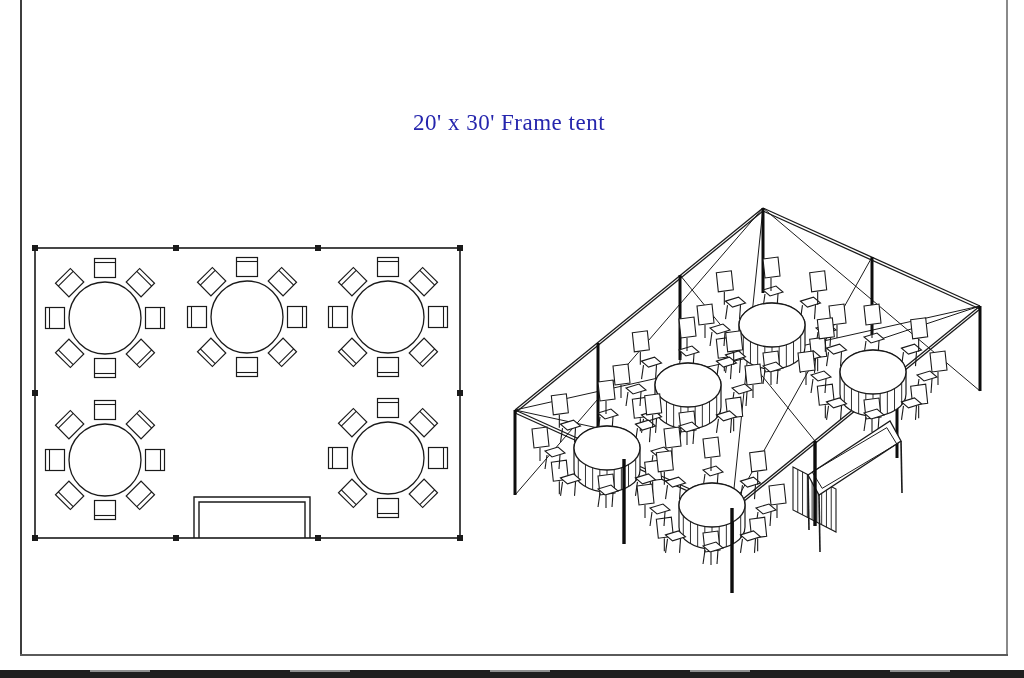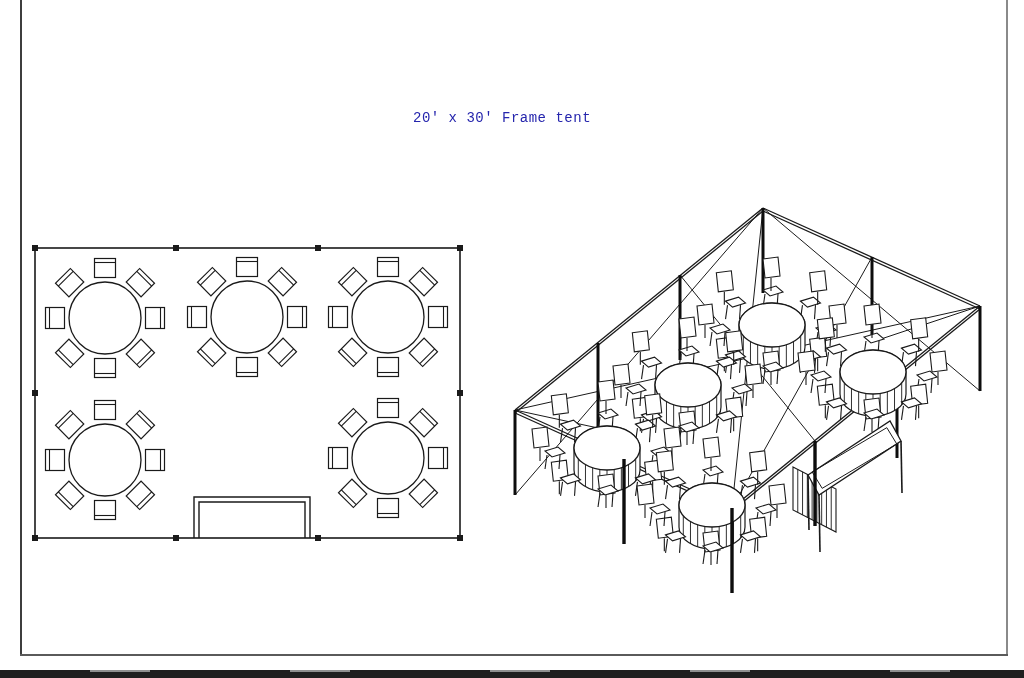--- a/index.html
+++ b/index.html
@@ -4,21 +4,21 @@
 <style>
   html,body{margin:0;padding:0;background:#ffffff;}
   #stage{position:relative;width:1024px;height:678px;background:#fff;overflow:hidden;
          font-family:"Liberation Serif","DejaVu Serif",serif;}
   #border-left,#border-right{position:absolute;top:0;width:2px;height:656px;}
   #border-left{left:20px;}
   #border-right{left:1006px;}
   #border-bottom{position:absolute;left:20px;top:654px;width:988px;height:2px;}
   #bottom-bar{position:absolute;left:0;top:670px;width:1024px;height:8px;}
   #bottom-bar .seg{position:absolute;top:0;height:2px;background:#8f8f8f;}
-  #drawing-title{position:absolute;left:413px;top:110px;font-size:14px;letter-spacing:.5px;font-family:Liberation Mono, monospace;}
+  #drawing-title{position:absolute;left:413px;top:110px;font-size:23px;letter-spacing:.5px;}
   #drawing-svg{position:absolute;left:0;top:0;width:1024px;height:678px;}
 </style>
 </head>
 <body>
 
 <div id="stage">
   <div id="border-left" style="background: rgb(61, 61, 61);"></div>
   <div id="border-right" style="background: rgb(138, 138, 138);"></div>
   <div id="border-bottom" style="background: rgb(90, 90, 90);"></div>
 

